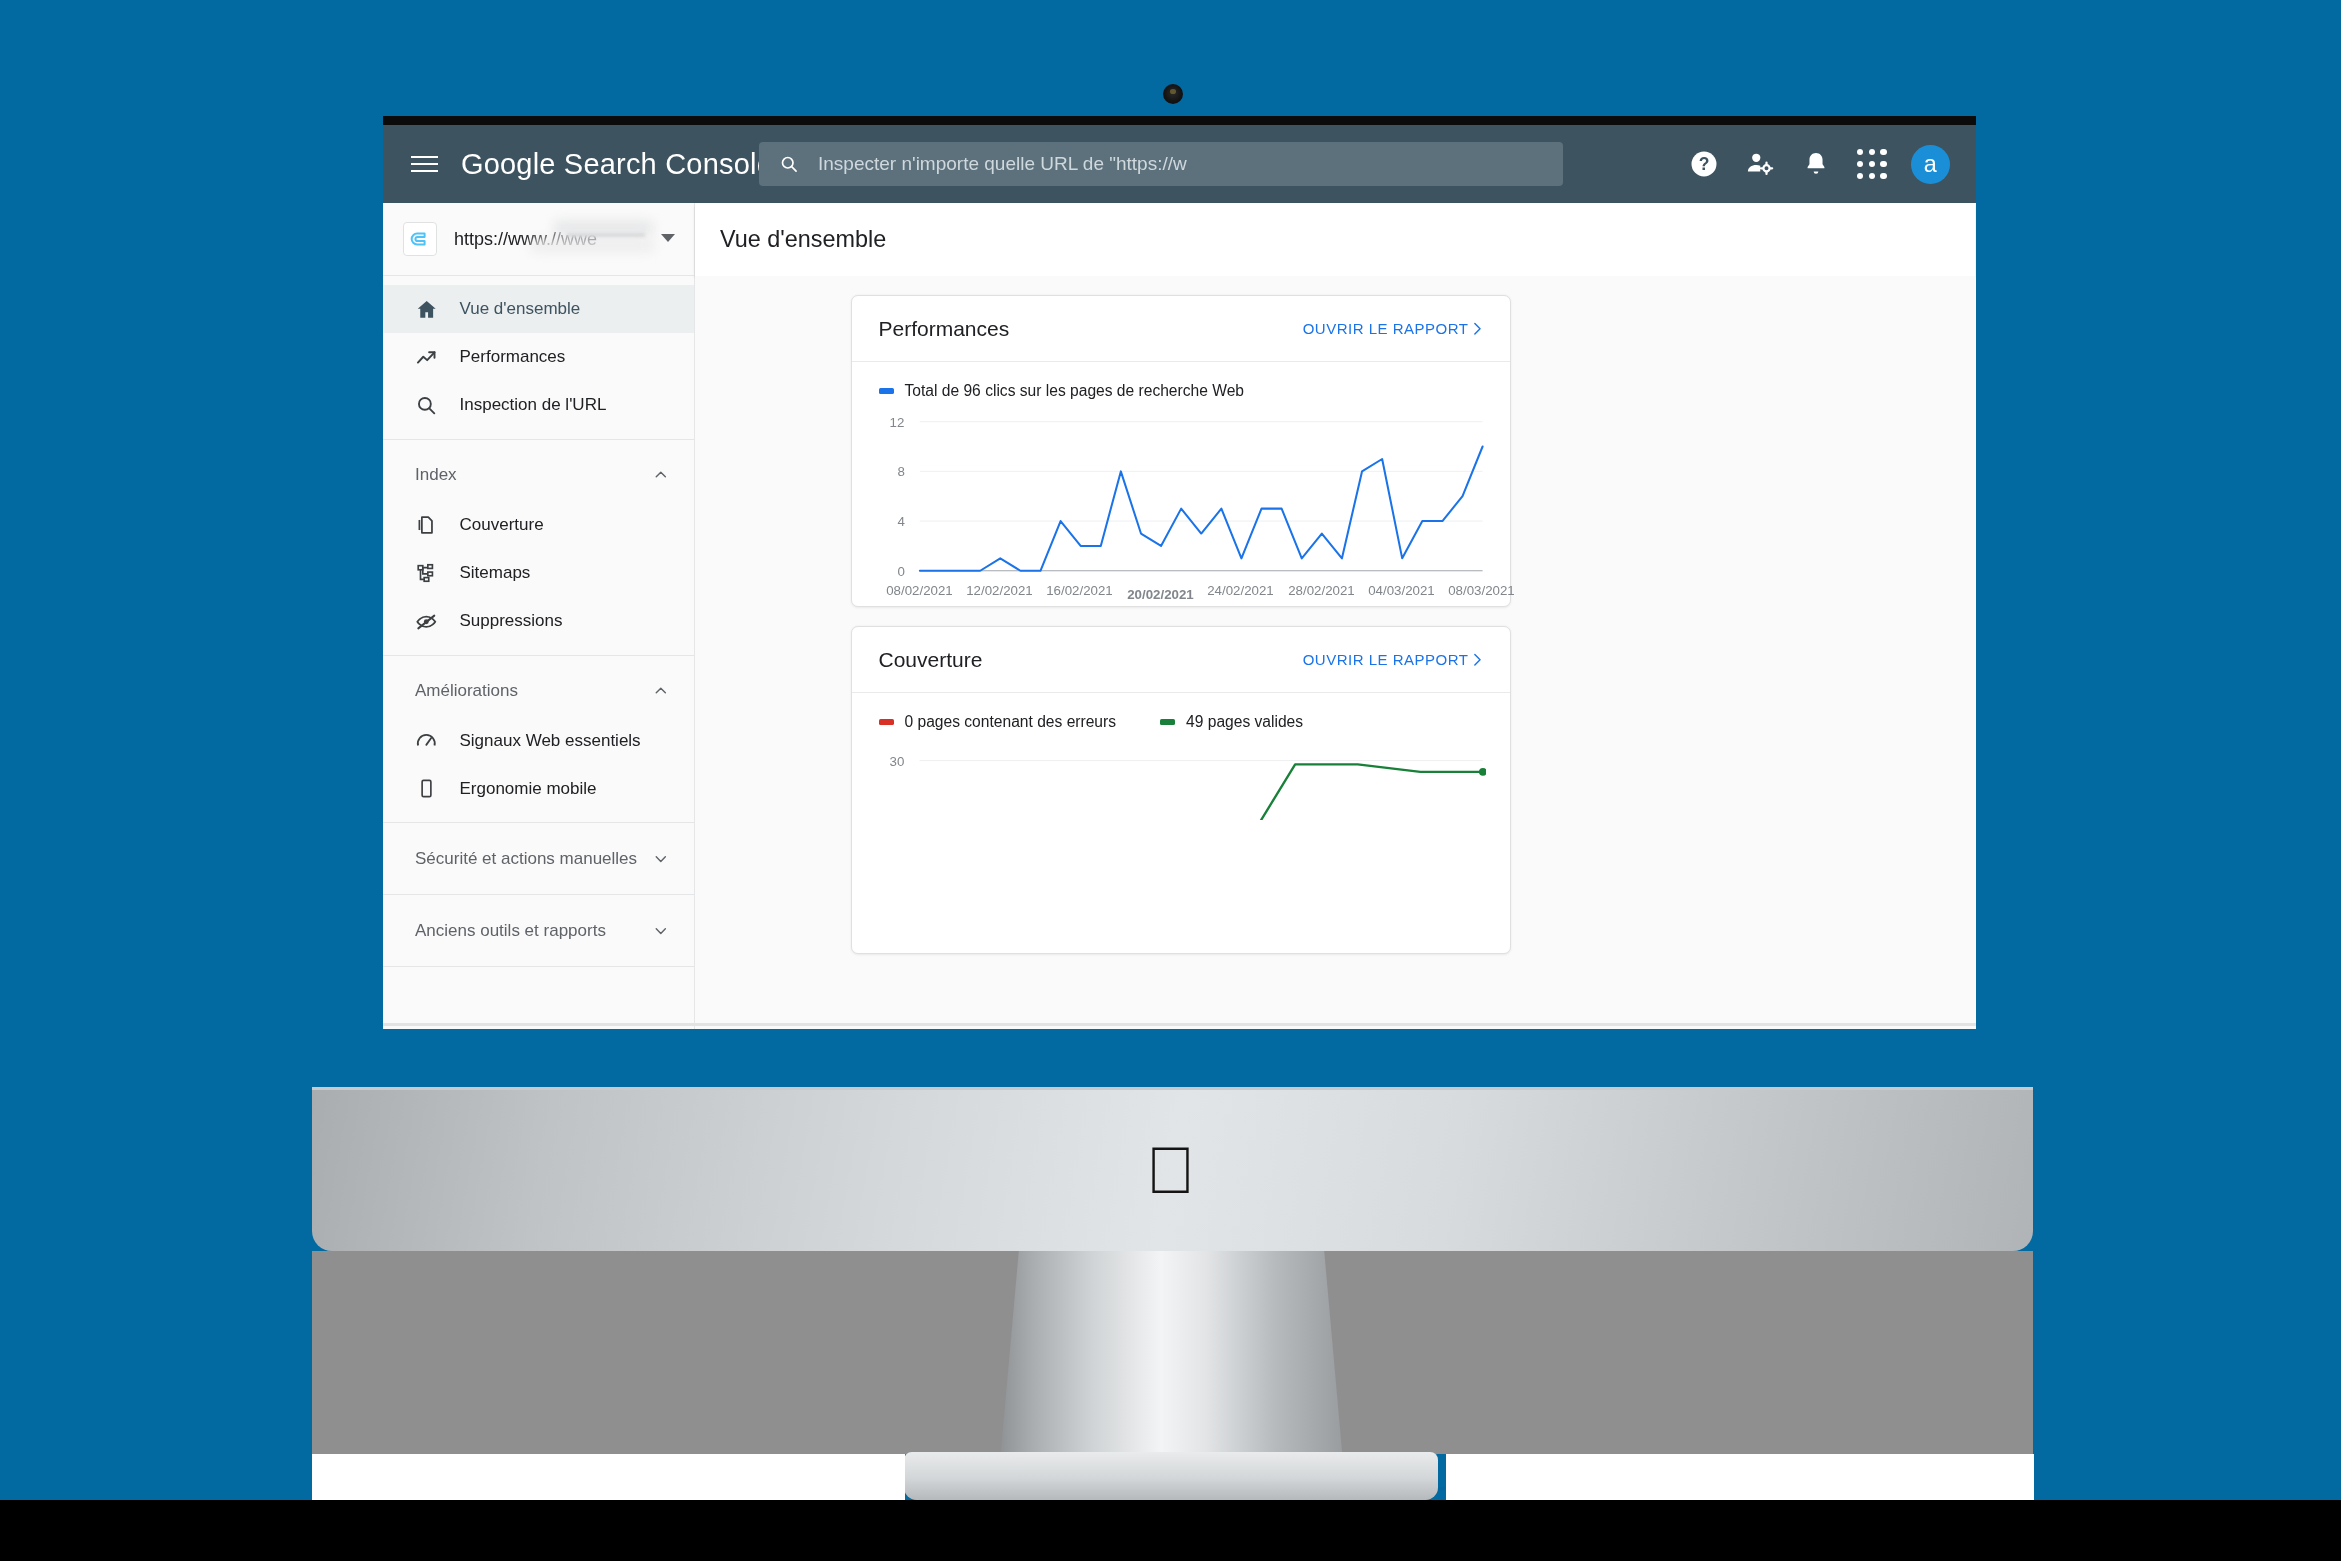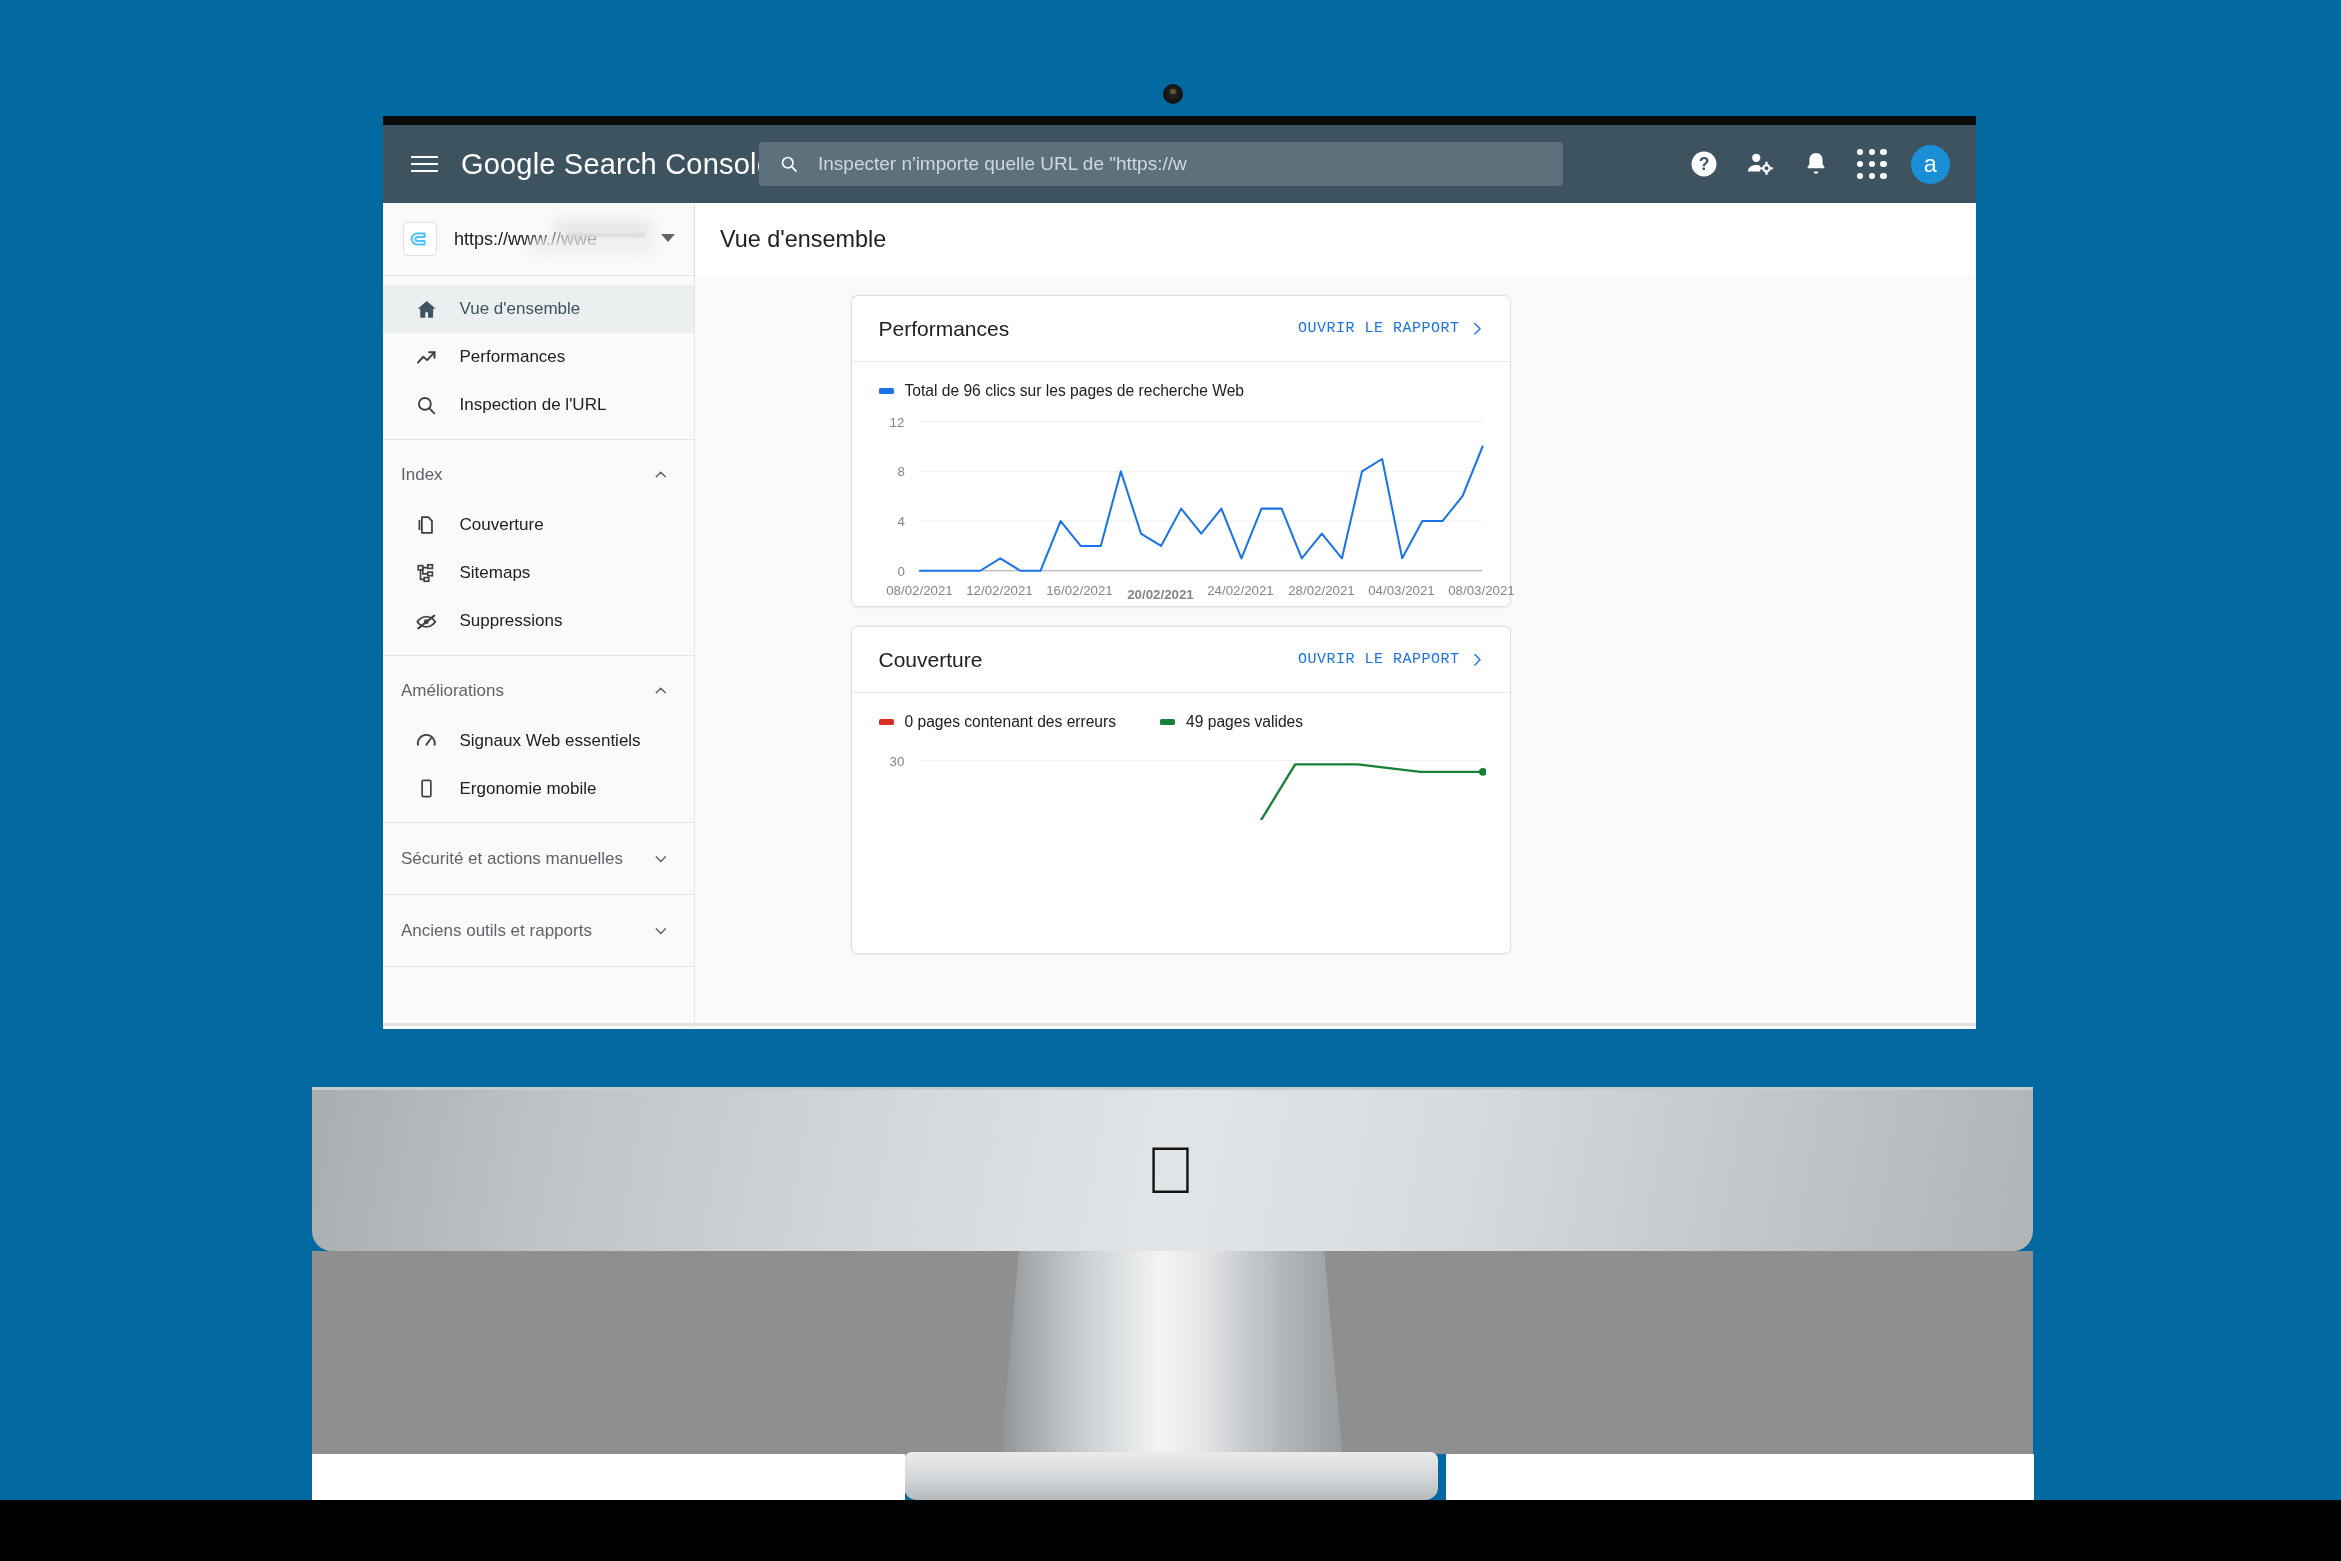--- a/index.html
+++ b/index.html
@@ -140,42 +140,42 @@
   .nav-item {
     height:48px; display:flex; align-items:center; padding-left:30px; cursor:pointer;
     font-size:17px; color:#202124;
   }
   .nav-item.active { background:#eceff0; color:#3d5360; font-weight:400; }
   .nav-item .ico { width:26.5px; height:26.5px; flex:0 0 auto; display:flex; align-items:center; justify-content:center; }
   .nav-item .lbl { margin-left:20px; }
 
   .sect-head {
     height:52px; display:flex; align-items:center; justify-content:space-between;
-    padding:0 25px 0 18px; font-size:17px; color:#5f6368; cursor:pointer;
+    padding:0 25px 0 32px; font-size:17px; color:#5f6368; cursor:pointer;
   }
   .chev { width:15.6px; height:15.6px; }
 
   
   .content {
     position:absolute; left:312px; top:151px; width:1280px; height:753px;
     background:#fafafa; overflow:hidden;
   }
   .card {
     position:absolute; left:156px; width:660px; background:#fff;
     border:0.8px solid #e0e0e0; border-radius:7px;
     box-shadow:0 0.8px 2.3px rgba(0,0,0,.07);
   }
   #card-perf { top:19px; height:312px; }
   #card-cov  { top:350px; height:328px; }
   .card-head {
     height:66px; display:flex; align-items:center; justify-content:space-between;
     padding:0 25px 0 26.5px; border-bottom:0.8px solid #e8eaeb;
   }
   .card-title { font-size:21px; font-weight:400; color:#202124; }
-  .open-report { display:flex; align-items:center; gap:10px; color:#1a73e8; font-size:15px; letter-spacing:0.5px; cursor:pointer;font-family:Liberation Mono, monospace; }
+  .open-report { display:flex; align-items:center; gap:1px; color:#1a73e8; font-size:15px; letter-spacing:0.5px; cursor:pointer; }
   .card-body { padding:20px 26.5px 0 26.5px; position:relative; }
 
   .legend { display:flex; align-items:center; gap:44px; }
   .legend-item { display:flex; align-items:center; gap:11px; font-size:15.6px; color:#202124; }
   .dash { width:15px; height:6.2px; border-radius:1.6px; display:inline-block; }
 
   .plot { position:relative; margin-top:17px; }
   .ytick { position:absolute; left:0; font-size:13.3px; color:#80868b; transform:translateY(-50%); }
   .xtick { position:absolute; font-size:13.3px; color:#80868b; transform:translateX(-50%); white-space:nowrap; }
   svg { display:block; }

